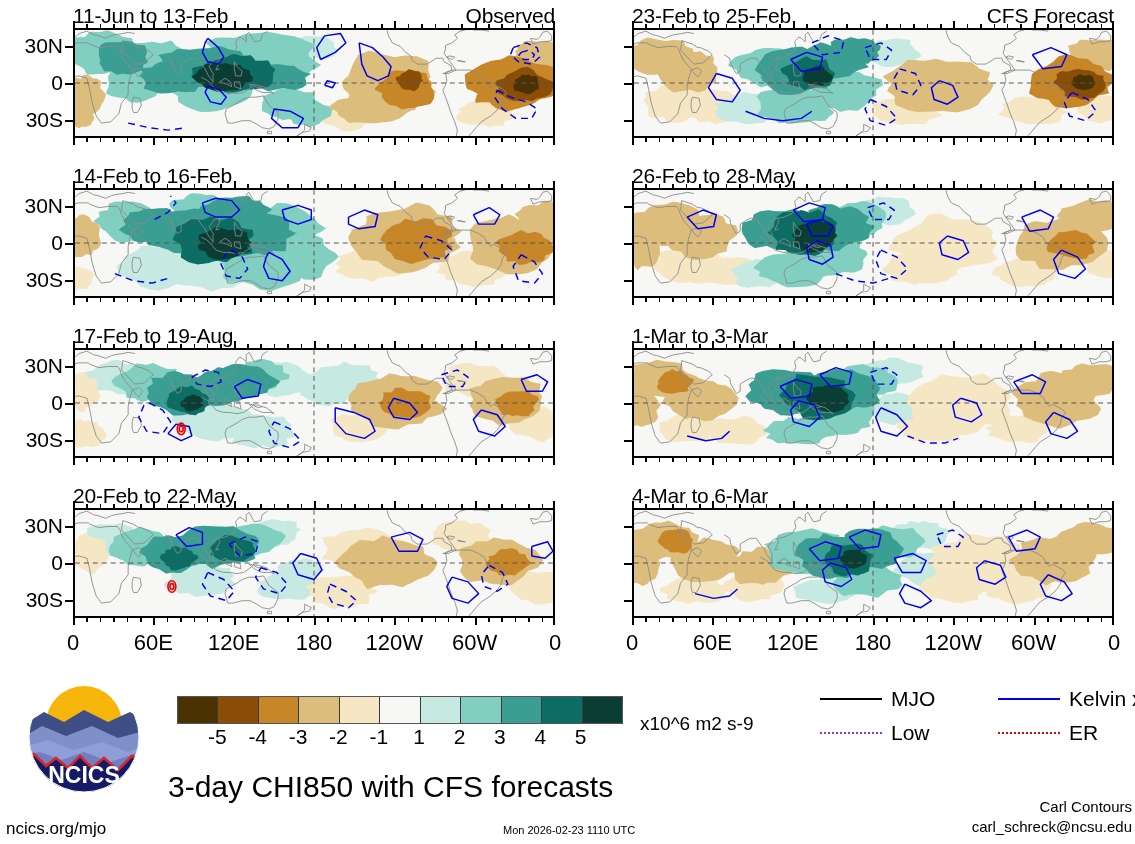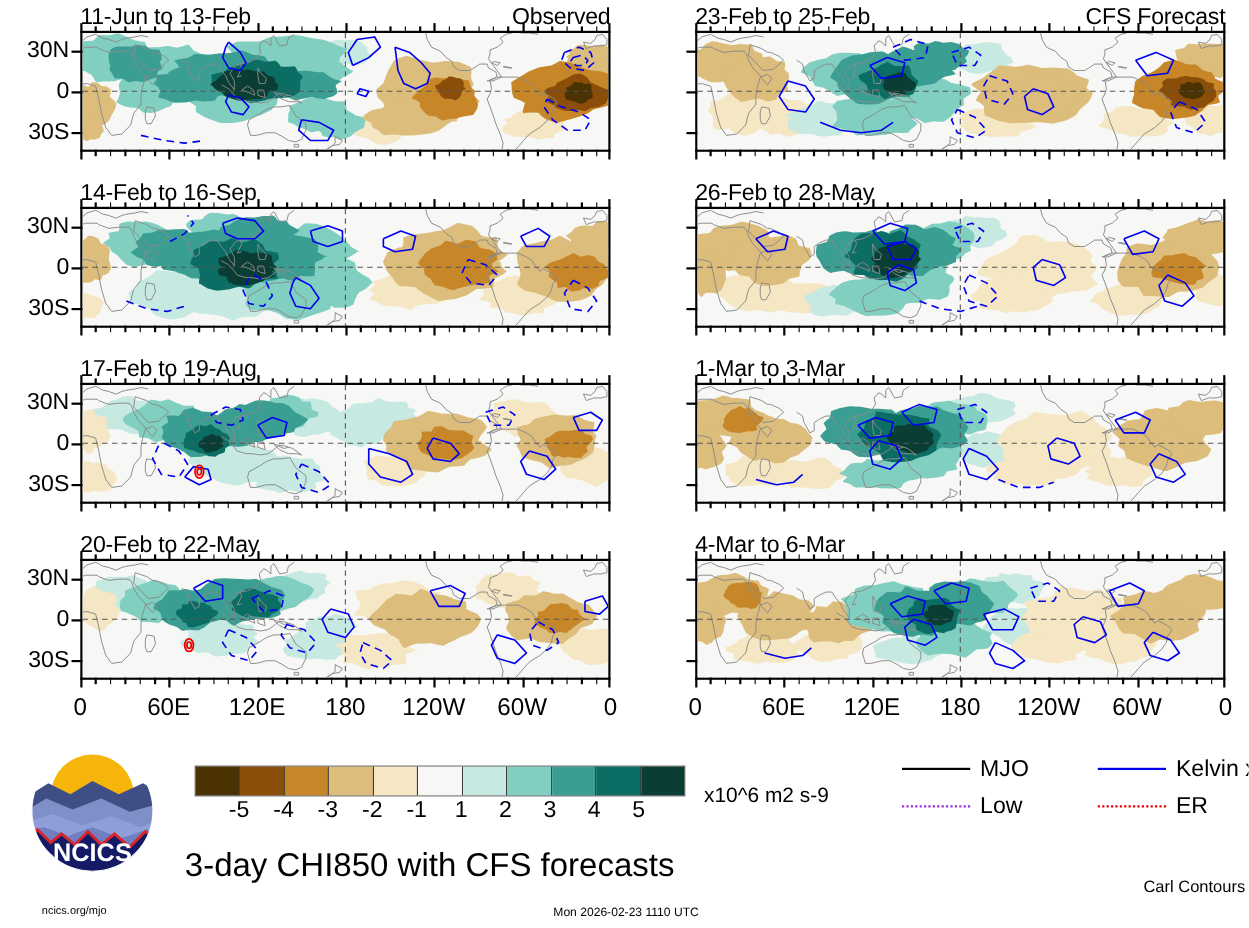--- a/index.html
+++ b/index.html
@@ -55,21 +55,21 @@
   .leg-solid-black{border-top:2px solid #000;}
   .leg-solid-blue{border-top:2px solid #0000ee;}
   .leg-dot-purple{border-top:2px dotted #9b30d9;}
   .leg-dot-red{border-top:2px dotted #ee0000;}
   .leg-text{font-size:21px;line-height:21px;}
 
   
   .maintitle{position:absolute;font-size:30px;line-height:30px;white-space:nowrap;}
   .contours{position:absolute;font-size:19px;line-height:19px;white-space:nowrap;}
   .credit{position:absolute;font-size:15px;line-height:17px;white-space:nowrap;text-align:right;}
-  .urlsmall{position:absolute;font-size:10px;line-height:14px;white-space:nowrap;margin-left:32px;}
+  .urlsmall{position:absolute;font-size:17px;line-height:14px;white-space:nowrap;}
   .stamp{position:absolute;font-size:11px;line-height:11px;white-space:nowrap;}
   .logo{position:absolute;}
 </style>
 </head>
 <body>
 
 <div class="root">
 
   <div id="panels-layer">
       <div class="panel" style="left: 73px; top: 28px; width: 482px; height: 110px;">
@@ -220,21 +220,21 @@
         <div class="tick-v" style="left: 441.833px; top: 108px; height: 6px; width: 1.6px;"></div>
         <div class="tick-v" style="left: 455.222px; top: -4px; height: 6px; width: 1.6px;"></div>
         <div class="tick-v" style="left: 455.222px; top: 108px; height: 6px; width: 1.6px;"></div>
         <div class="tick-v" style="left: 468.611px; top: -4px; height: 6px; width: 1.6px;"></div>
         <div class="tick-v" style="left: 468.611px; top: 108px; height: 6px; width: 1.6px;"></div>
         <div class="tick-h" style="left: -8px; top: 18.3333px; width: 10px;"></div>
         <div class="tick-h" style="left: -8px; top: 55px; width: 10px;"></div>
         <div class="tick-h" style="left: -8px; top: 91.6667px; width: 10px;"></div>
       </div>
       <div class="panel" style="left: 73px; top: 188px; width: 482px; height: 110px;">
-        <div class="panel-title">14-Feb to 16-Sep</div>
+        <div class="panel-title">14-Feb to 16-Feb</div>
         <div class="map-frame">
           <div class="map-inner">
             <svg viewBox="0 0 482 110" preserveAspectRatio="none">
               <rect x="0" y="0" width="482" height="110" fill="#f7f7f5"></rect>
               <g>
                 <path d="M185.0,81.9Q170.7,77.5 173.0,77.4Q170.1,72.7 170.6,72.3Q172.5,65.4 169.7,66.5Q157.8,65.1 159.2,64.3Q151.3,59.7 150.3,60.9Q139.0,61.4 139.3,61.0Q128.5,60.4 128.6,60.9Q118.6,62.4 117.7,61.8Q103.7,60.8 106.1,62.4Q103.4,68.8 102.6,68.2Q98.6,72.9 98.0,72.9Q90.5,76.7 92.3,77.0Q93.2,81.9 92.3,81.9Q90.4,87.1 92.3,86.8Q99.3,90.7 97.5,91.2Q97.4,97.5 99.7,96.6Q109.3,99.1 109.1,98.9Q119.9,99.7 119.7,99.8Q129.1,101.0 129.4,101.7Q140.1,106.6 139.7,104.7Q148.8,100.9 149.5,101.9Q161.9,101.5 160.5,100.5Q166.7,96.0 168.2,96.5Q180.0,93.6 178.7,93.1Q185.5,88.0 184.5,87.9Q185.0,81.9 182.7,82.2Z" fill="#c6e9e1" stroke="none"></path>
                 <path d="M124.0,79.4Q114.6,74.5 115.1,74.7Q108.5,70.8 109.0,70.7Q105.5,66.4 105.1,66.5Q100.1,62.6 100.1,62.4Q94.5,57.5 93.7,58.8Q84.3,60.1 84.6,59.4Q76.0,58.4 75.7,58.5Q66.0,57.2 67.0,58.5Q61.9,63.8 61.5,63.1Q55.7,66.6 55.5,66.7Q48.5,69.6 50.0,70.1Q50.1,75.1 48.2,74.9Q40.2,79.4 42.4,79.6Q43.4,84.8 43.3,84.8Q46.0,90.0 47.4,89.4Q57.1,91.5 56.1,91.8Q62.1,94.9 62.0,95.4Q66.5,100.9 67.2,100.4Q75.3,103.6 75.6,103.3Q85.5,104.6 85.4,104.0Q94.9,101.9 94.4,101.6Q101.6,97.5 101.6,97.7Q108.5,94.1 108.8,94.1Q117.3,90.8 114.8,90.2Q110.9,83.9 114.2,84.3Q124.0,79.4 120.3,79.4Z" fill="#c6e9e1" stroke="none"></path>
                 <path d="M331.1,77.0Q332.9,72.7 331.2,73.0Q324.3,70.0 326.4,69.4Q328.0,63.6 325.0,64.9Q313.9,65.1 315.5,64.2Q309.7,60.9 309.0,61.3Q301.6,59.3 301.5,59.7Q293.0,60.0 293.0,59.9Q284.2,60.1 284.9,60.8Q279.5,64.4 279.2,64.0Q272.9,66.4 272.5,66.4Q263.7,68.3 266.1,68.9Q268.9,73.6 266.6,73.3Q260.6,77.0 263.4,77.0Q269.4,80.4 266.6,80.8Q261.2,86.3 264.3,85.6Q271.5,88.2 270.6,88.5Q276.5,91.8 277.2,91.2Q285.6,92.1 285.4,92.0Q293.6,91.8 293.7,92.7Q302.1,96.8 301.6,94.8Q307.3,90.1 307.7,91.1Q315.1,89.7 315.5,89.7Q325.4,89.3 325.0,88.9Q333.4,86.3 332.4,86.0Q335.6,81.6 334.5,81.7Q331.1,77.0 332.2,77.1Z" fill="#f5e7c3" stroke="none"></path>
                 <path d="M441.6,81.9Q439.4,77.3 438.4,77.6Q431.6,74.2 432.2,74.1Q427.4,70.7 427.0,70.9Q420.8,68.3 420.8,68.3Q414.1,65.8 413.9,66.0Q405.9,64.7 405.8,64.5Q396.8,62.3 396.8,63.0Q387.7,63.8 388.3,64.3Q382.3,68.1 381.6,67.6Q372.8,69.3 374.7,70.1Q374.7,74.9 372.8,74.4Q365.1,77.5 367.3,77.8Q368.6,81.9 366.9,81.9Q362.1,86.7 365.6,86.2Q376.5,88.4 373.6,89.1Q373.3,94.2 375.9,93.1Q385.6,93.3 384.1,94.3Q388.8,98.5 389.7,97.7Q397.5,98.9 397.5,99.3Q406.5,101.6 406.3,100.5Q414.0,97.9 414.5,98.6Q424.5,98.2 422.7,97.0Q424.0,91.6 425.7,92.5Q433.5,90.1 432.3,89.7Q435.8,86.0 436.4,86.0Q441.6,81.9 440.2,81.8Z" fill="#f5e7c3" stroke="none"></path>
                 <path d="M17.2,91.7Q21.0,88.2 19.8,88.4Q17.6,85.7 17.7,85.7Q14.9,83.4 14.8,83.6Q11.4,82.0 11.4,82.1Q7.9,81.3 7.9,81.1Q4.6,79.6 4.5,79.9Q0.8,80.0 0.7,79.7Q-4.0,78.4 -3.4,79.4Q-5.5,82.7 -5.6,82.3Q-7.8,84.6 -8.2,84.4Q-12.3,85.7 -11.7,86.0Q-12.9,88.7 -12.6,88.7Q-11.9,91.7 -12.5,91.7Q-14.6,94.9 -13.7,94.8Q-12.2,97.6 -12.1,97.5Q-9.2,99.7 -9.2,99.6Q-6.1,101.3 -5.9,101.0Q-2.0,101.0 -2.3,101.8Q0.4,105.8 0.7,104.2Q4.2,101.4 4.3,102.4Q8.2,102.8 8.4,102.6Q13.0,103.0 12.3,102.3Q13.3,98.9 13.9,99.3Q17.3,97.5 16.5,97.2Q16.6,94.3 16.8,94.4Q17.2,91.7 17.7,91.5Z" fill="#f5e7c3" stroke="none"></path>
@@ -1330,20 +1330,21 @@
       <div class="leg-item" style="left: 178px; top: 34px;">
         <span class="leg-line leg-dot-red"></span>
         <span class="leg-text">ER</span>
       </div>
     </div>
 
   <div class="maintitle" style="left:168px;top:772px;">3-day CHI850 with CFS forecasts</div>
 
 
   <div class="credit" style="left:832px;top:798px;width:300px;">Carl Contours</div>
+  <div class="credit" style="left:832px;top:818px;width:300px;">carl_schreck@ncsu.edu</div>
 
   <div class="urlsmall" style="left:6px;top:822px;">ncics.org/mjo</div>
 
   <div class="stamp" style="left:503px;top:825px;">Mon 2026-02-23 1110 UTC</div>
 
   <div class="logo" style="left:22px;top:682px;width:125px;height:110px;">
     <svg viewBox="0 0 125 110" width="125" height="110">
       <defs>
         <clipPath id="logoclip">
             <circle cx="62" cy="55" r="55"></circle>

